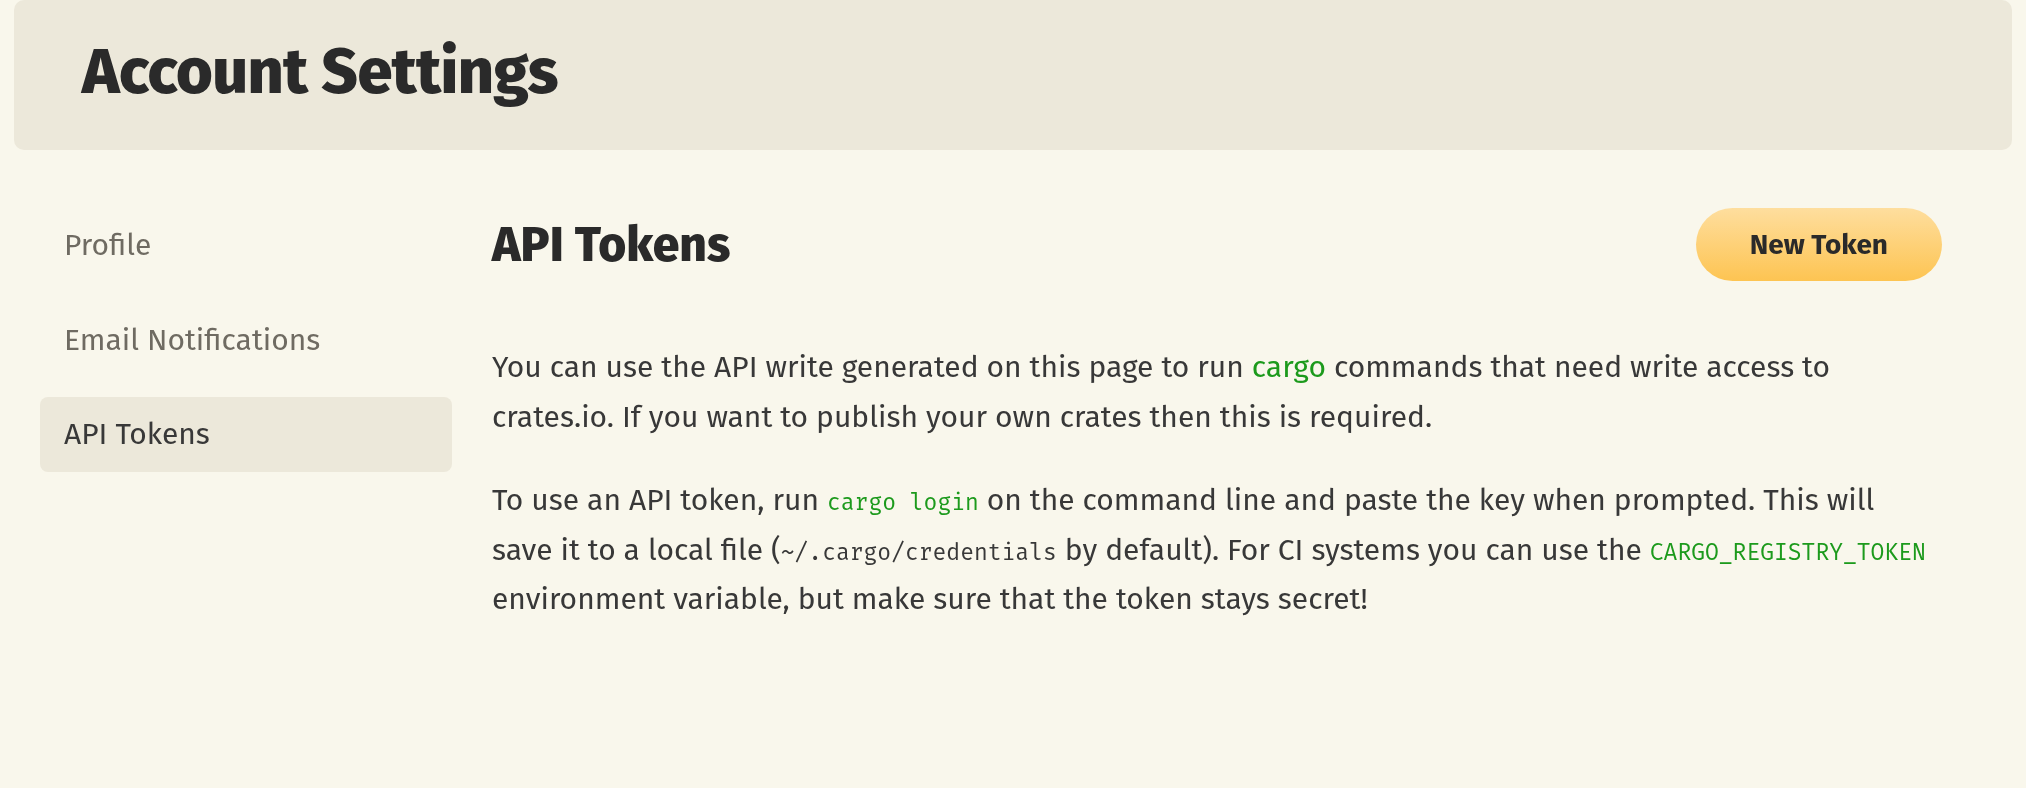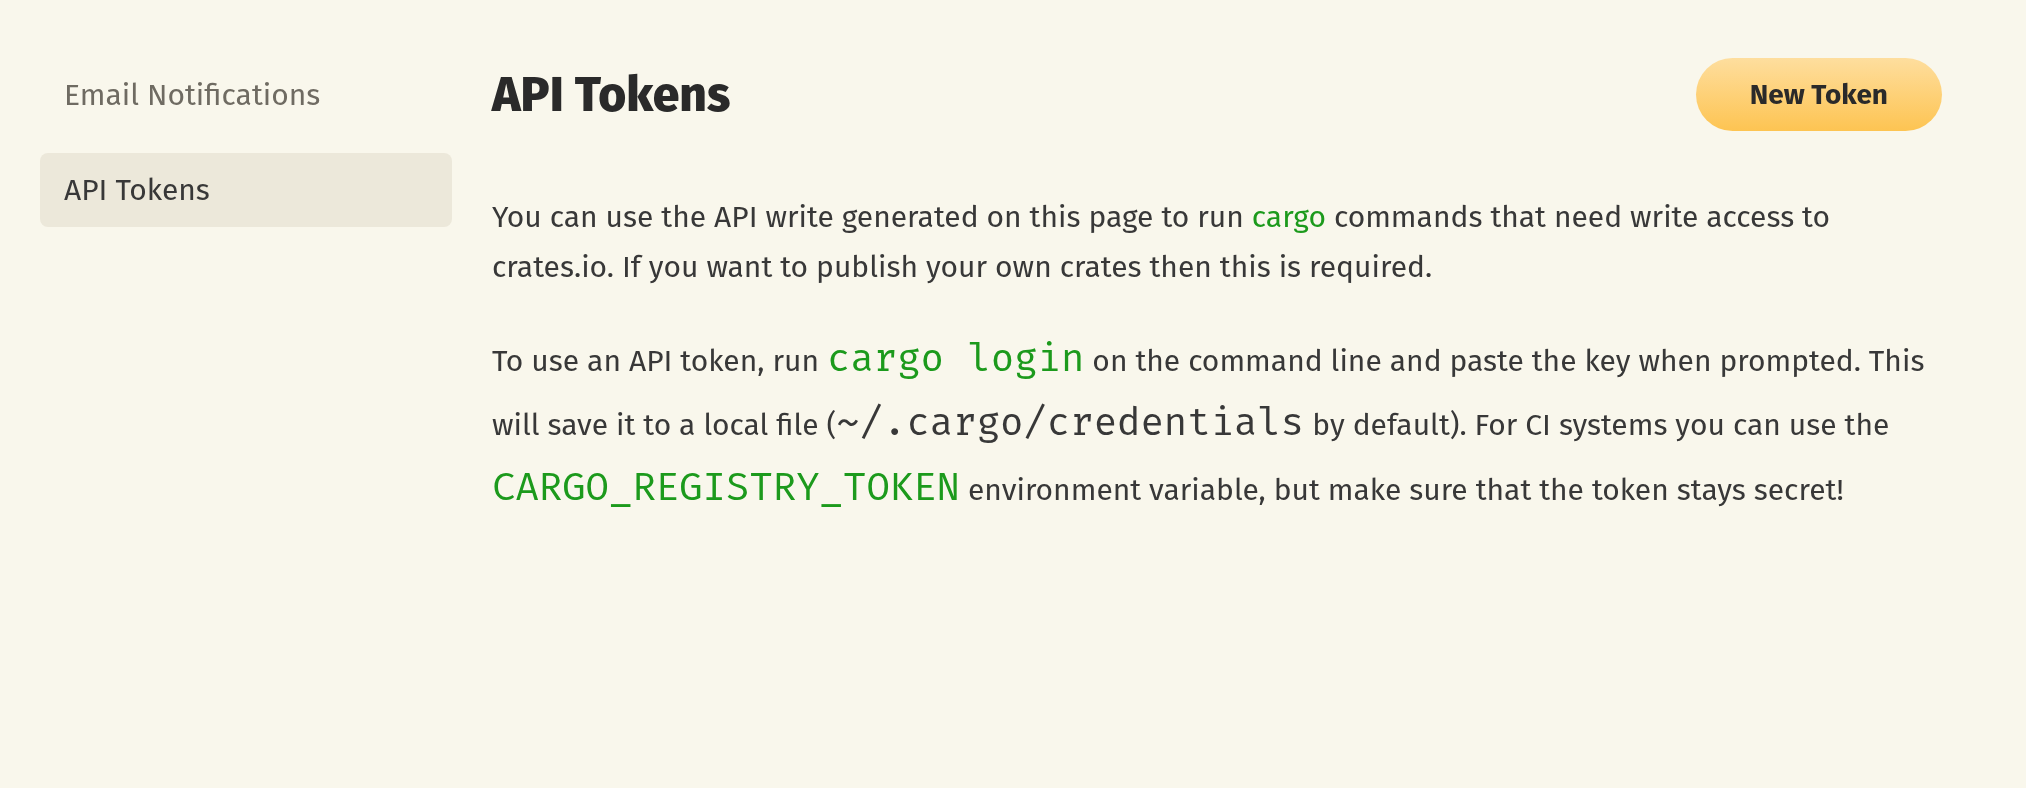--- a/index.html
+++ b/index.html
@@ -81,33 +81,37 @@
     color: #383838;
     margin-bottom: 34px;
     font-weight: 400;
   }
   .link {
     color: #1c9a1c;
     text-decoration: none;
   }
   code {
     font-family: "Fira Mono", ui-monospace, SFMono-Regular, Menlo, Consolas, monospace;
-    font-size: 39px;
+    font-size: 23px;
   }
   code.green {
     color: #1c9a1c;
   }
 </style>
 </head>
 <body>
 
 <div class="page">
+  <div class="header-panel">
+    <h1>Account Settings</h1>
+  </div>
 
   <div class="layout">
     <nav class="sidebar">
+      <a class="sidebar-item">Profile</a>
       <a class="sidebar-item">Email Notifications</a>
       <a class="sidebar-item active">API Tokens</a>
     </nav>
 
     <main class="main">
       <div class="title-row">
         <h2>API Tokens</h2>
         <button class="btn-primary">New Token</button>
       </div>
 

